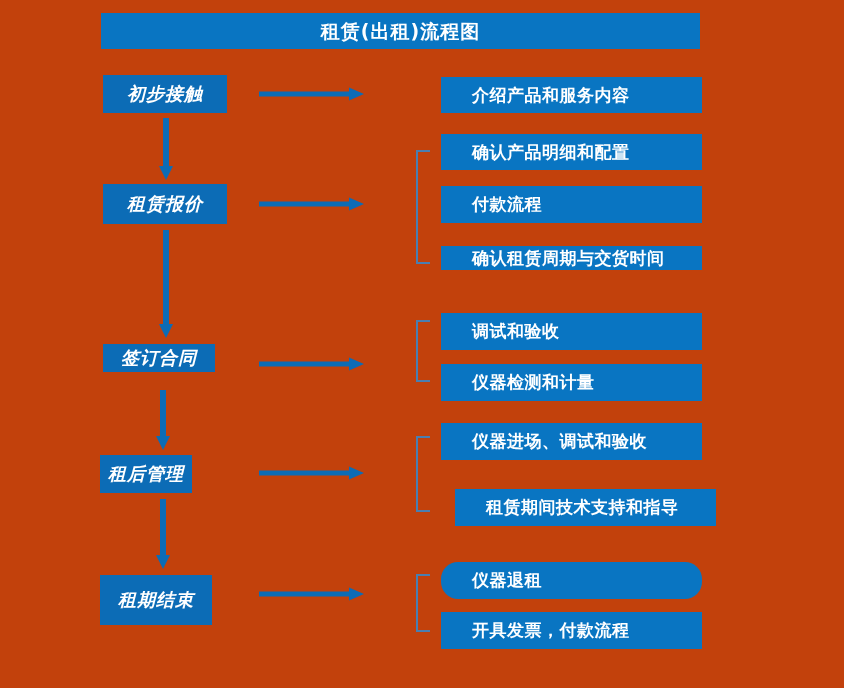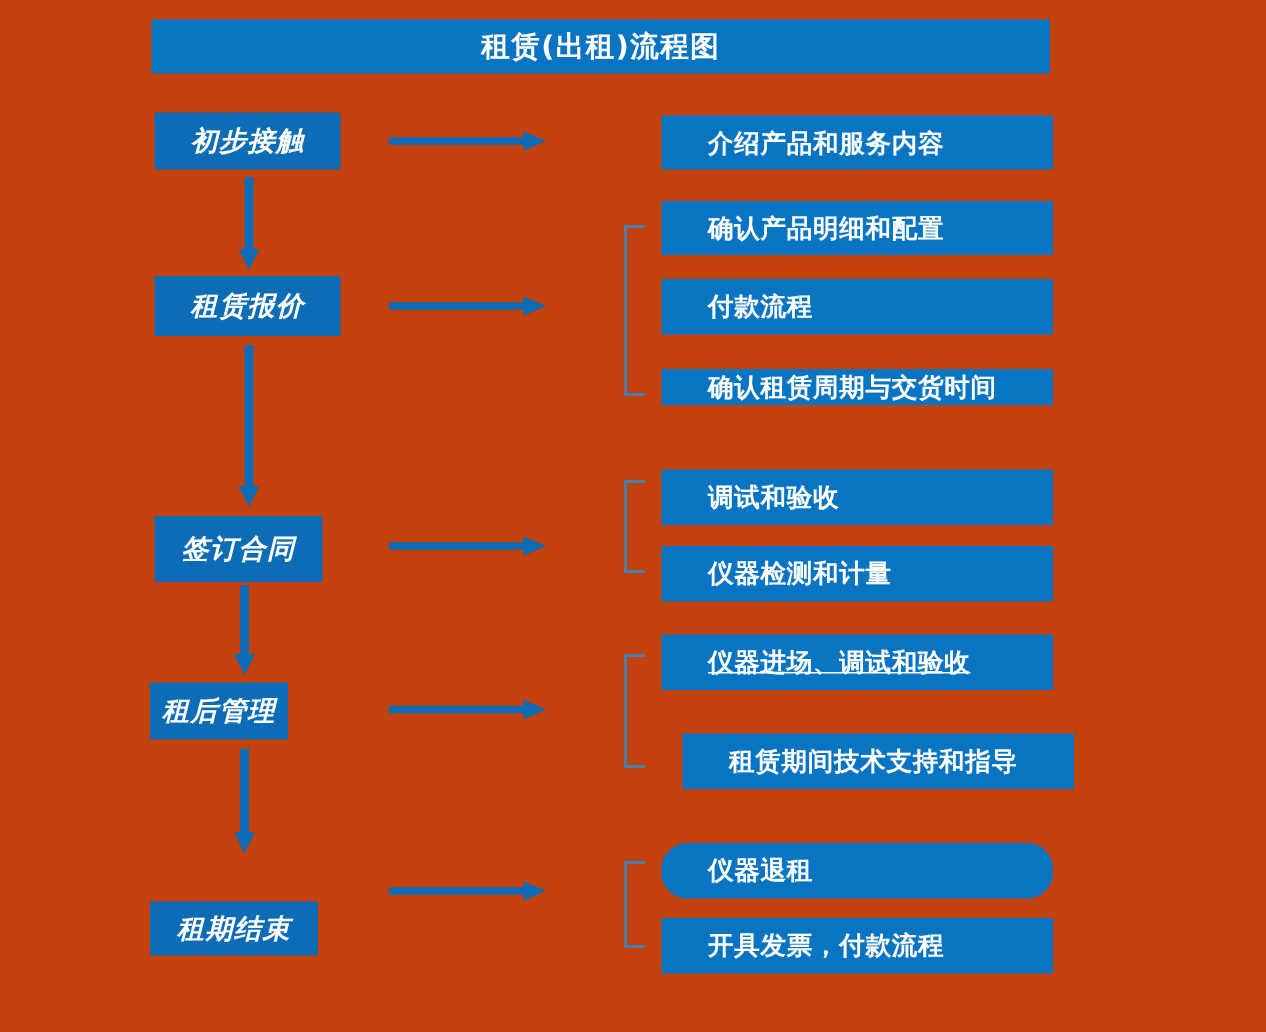--- a/index.html
+++ b/index.html
@@ -96,30 +96,30 @@
 </head>
 <body>
 
 <div id="canvas">
 
   <div class="title-bar">租赁(出租)流程图</div>
 
   <div id="layers">
       <div class="stage-box" style="left: 103px; top: 75px; width: 124px; height: 38px; background: rgb(12, 108, 182);">初步接触</div>
       <div class="stage-box" style="left: 103px; top: 184px; width: 124px; height: 40px; background: rgb(12, 108, 182);">租赁报价</div>
-      <div class="stage-box" style="left: 103px; top: 344px; width: 112px; height: 44px; background: rgb(12, 108, 182); text-align: right;">签订合同</div>
+      <div class="stage-box" style="left: 103px; top: 344px; width: 112px; height: 28px; background: rgb(12, 108, 182); text-align: right;">签订合同</div>
       <div class="stage-box" style="left: 100px; top: 455px; width: 92px; height: 38px; background: rgb(12, 108, 182);">租后管理</div>
-      <div class="stage-box" style="left: 100px; top: 601px; width: 112px; height: 36px; background: rgb(12, 108, 182);">租期结束</div>
+      <div class="stage-box" style="left: 100px; top: 575px; width: 112px; height: 50px; background: rgb(12, 108, 182);">租期结束</div>
       <div class="detail-box" style="top: 77px; height: 36px; background: rgb(9, 117, 194);">介绍产品和服务内容</div>
       <div class="detail-box" style="top: 134px; height: 36px; background: rgb(9, 117, 194);">确认产品明细和配置</div>
       <div class="detail-box" style="top: 186px; height: 37px; background: rgb(9, 117, 194);">付款流程</div>
       <div class="detail-box" style="top: 246px; height: 24px; background: rgb(9, 117, 194);">确认租赁周期与交货时间</div>
       <div class="detail-box" style="top: 313px; height: 37px; background: rgb(9, 117, 194);">调试和验收</div>
       <div class="detail-box" style="top: 364px; height: 37px; background: rgb(9, 117, 194); font-family: Liberation Serif, serif;">仪器检测和计量</div>
-      <div class="detail-box" style="top: 423px; height: 37px; background: rgb(9, 117, 194); text-decoration: underline;">仪器进场、调试和验收</div>
+      <div class="detail-box" style="top: 423px; height: 37px; background: rgb(9, 117, 194);">仪器进场、调试和验收</div>
       <div class="detail-box" style="top: 489px; height: 37px; background: rgb(9, 117, 194); margin-left: 14px;">租赁期间技术支持和指导</div>
       <div class="detail-box" style="top: 562px; height: 37px; background: rgb(9, 117, 194); border-radius: 17px;">仪器退租</div>
       <div class="detail-box" style="top: 612px; height: 37px; background: rgb(9, 117, 194);">开具发票，付款流程</div>
       <div class="h-arrow" style="left: 259px; top: 86px; width: 106px;">
         <svg width="106" height="16" viewBox="0 0 106 16">
           <rect x="0" y="5.5" width="92" height="5" fill="#0C6CB6"></rect>
           <path d="M90 1.5 L105 8 L90 14.5 Z" fill="#0C6CB6"></path>
         </svg>
       </div>
       <div class="h-arrow" style="left: 259px; top: 196px; width: 106px;">

